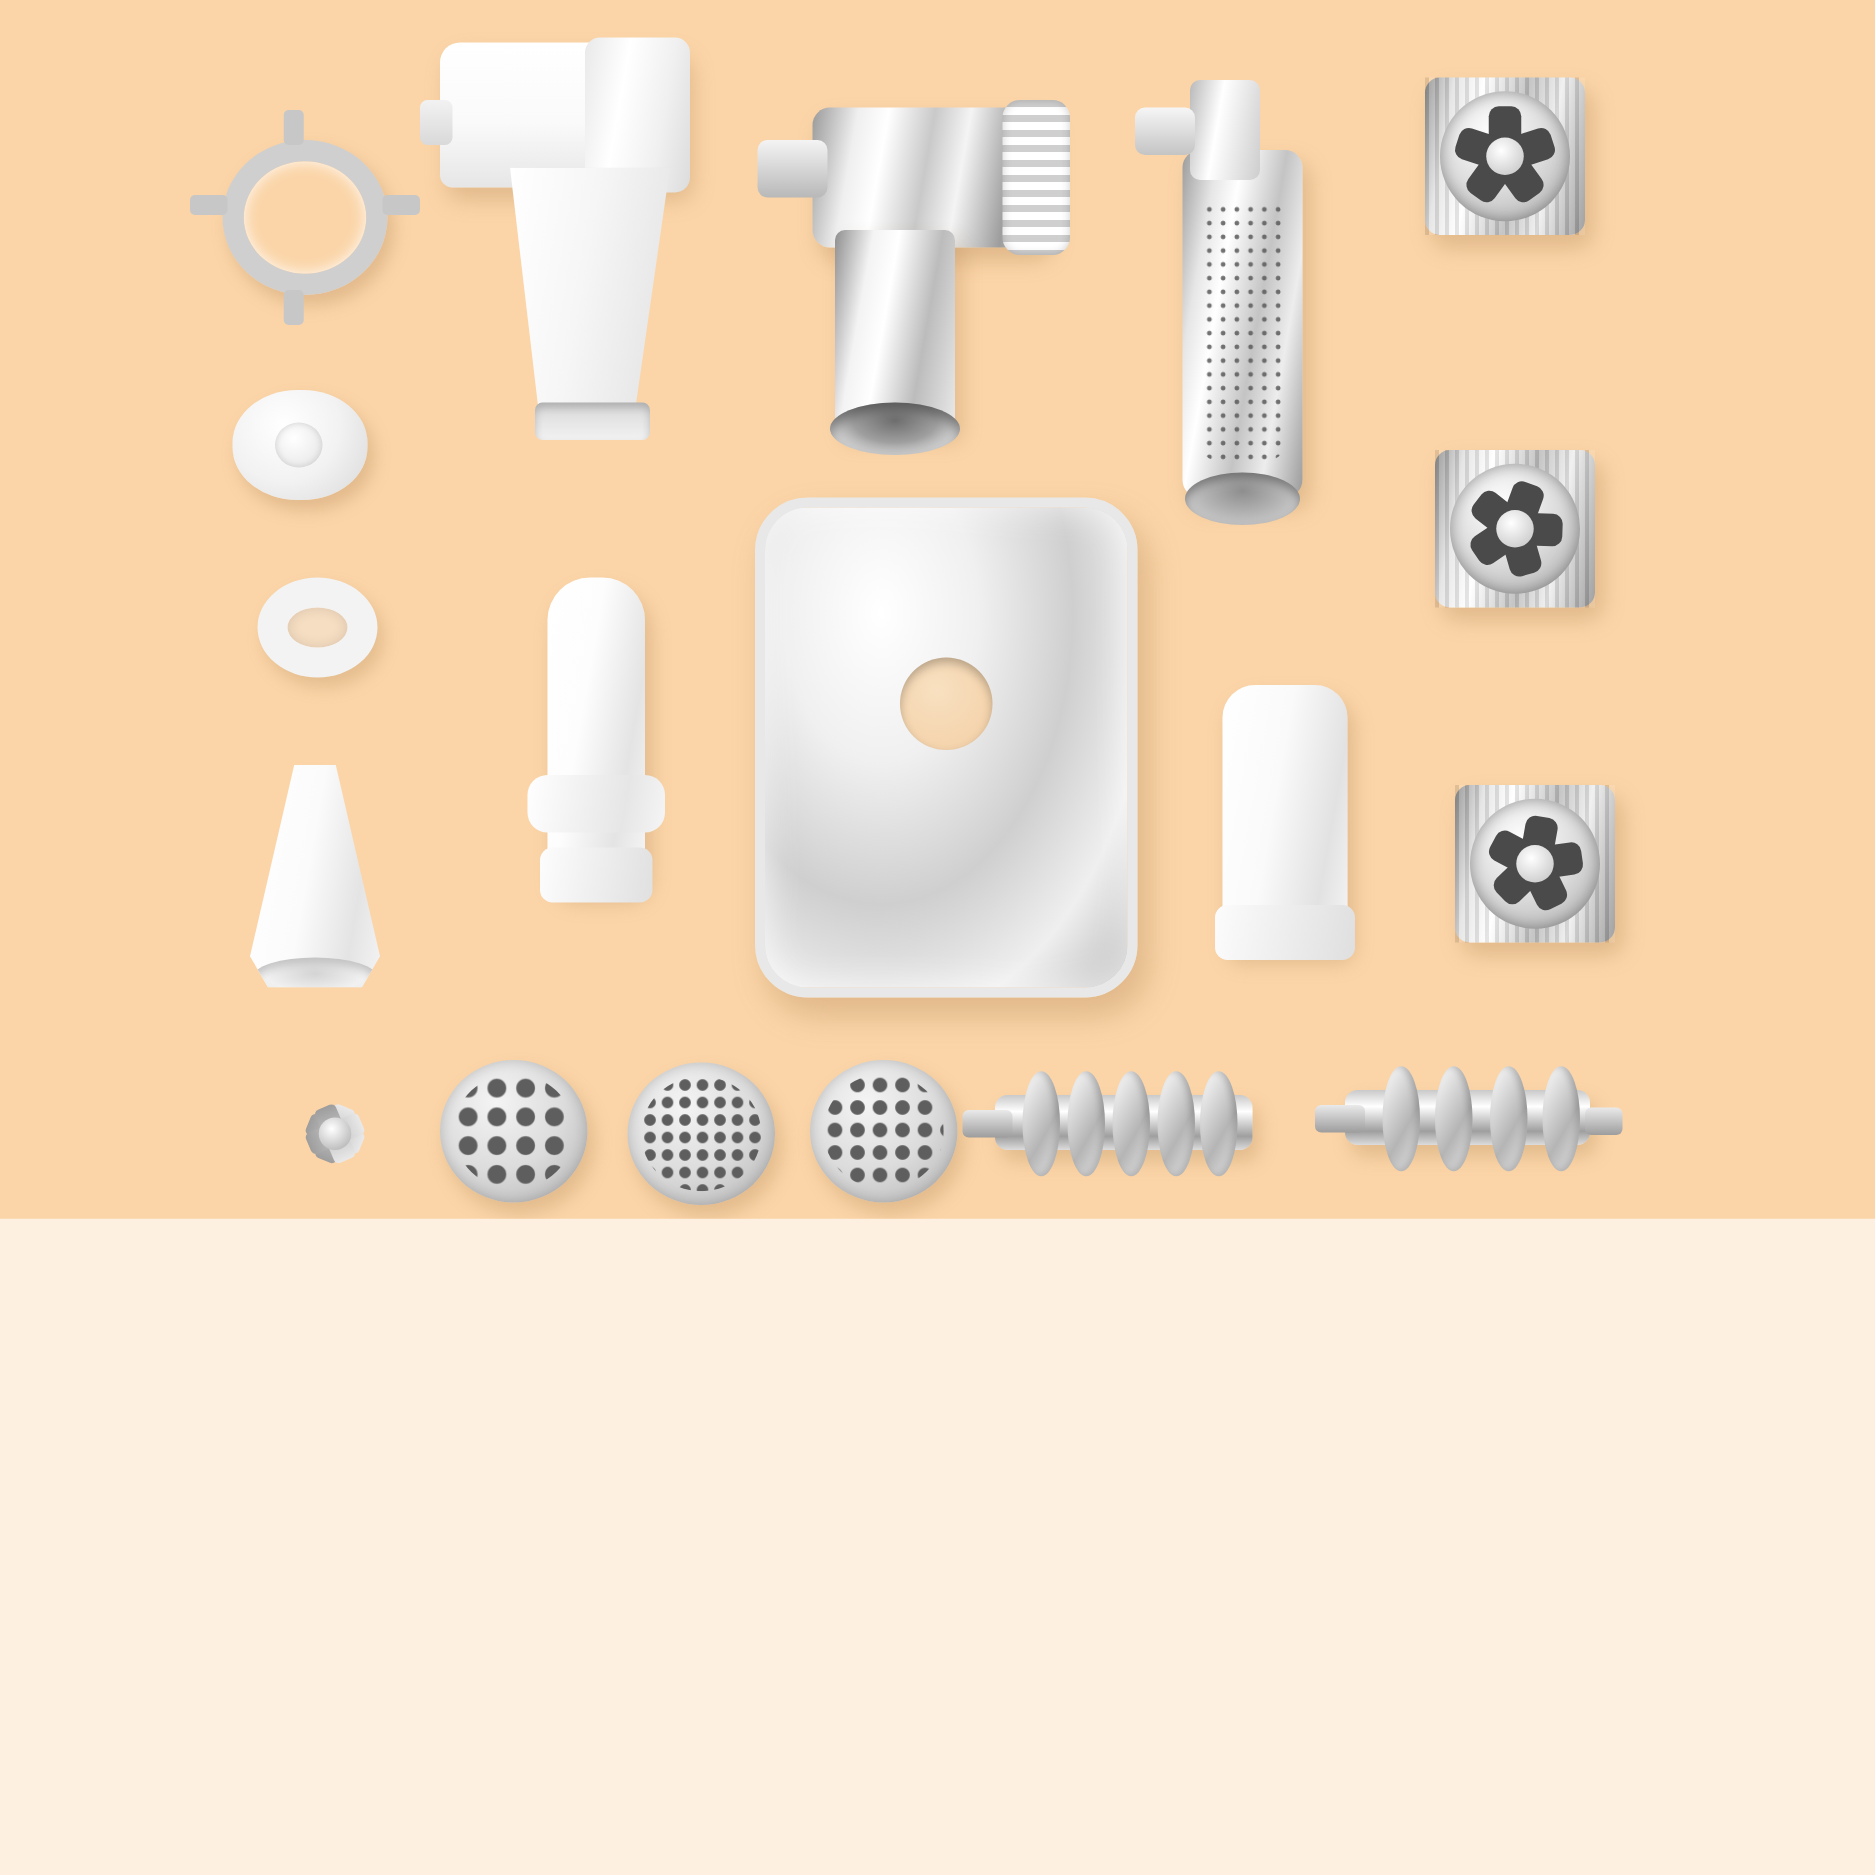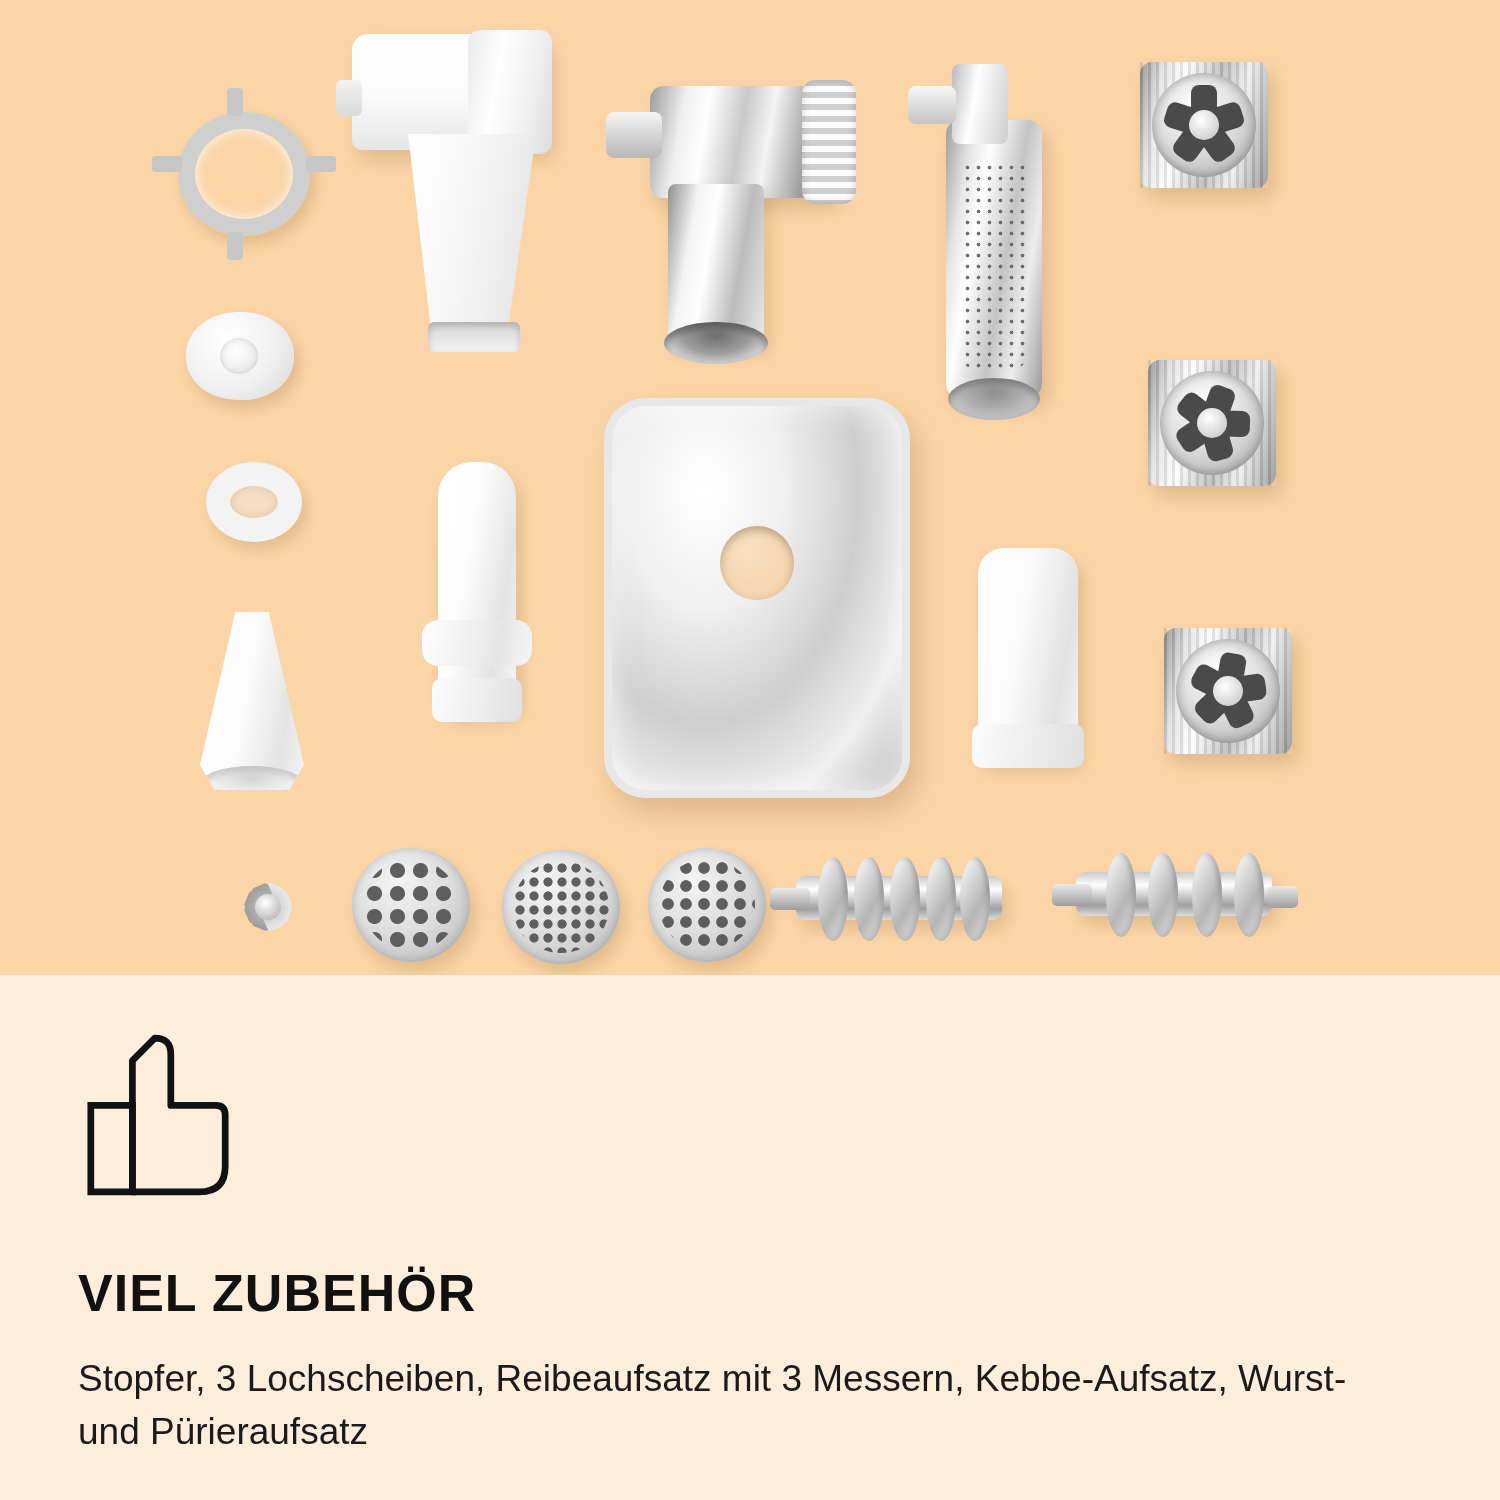--- a/index.html
+++ b/index.html
@@ -464,24 +464,14 @@
         <div class="flight" style="left:72px;"></div>
         <div class="flight" style="left:116px;"></div>
         <div class="flight" style="left:158px;"></div>
       </div>
       <div class="auger-tip" style="left:-24px; top:12px;"></div>
       <div class="auger-tip" style="left:192px; top:14px; width:30px;"></div>
     </div>
 
   </div>
 
-  <div class="info">
-
-    <svg class="thumb-icon" viewBox="0 0 100 104">
-      <path d="M8 46 H34 V100 H8 Z" fill="none" stroke="#111" stroke-width="4.2"></path>
-      <path d="M34 46 L34 100 L76 100 Q92 100 92 84 L92 52 Q92 46 86 46 L58 46 L58 14 Q58 4 48 4 L34 18 Z" fill="none" stroke="#111" stroke-width="4.2" stroke-linejoin="round"></path>
-    </svg>
-
-    <h1 class="headline">VIEL ZUBEHÖR</h1>
-    <p class="subline">Stopfer, 3 Lochscheiben, Reibeaufsatz mit 3 Messern, Kebbe-Aufsatz, Wurst- und Pürieraufsatz</p>
-  </div>
 
 </div>
 
 </body></html>

